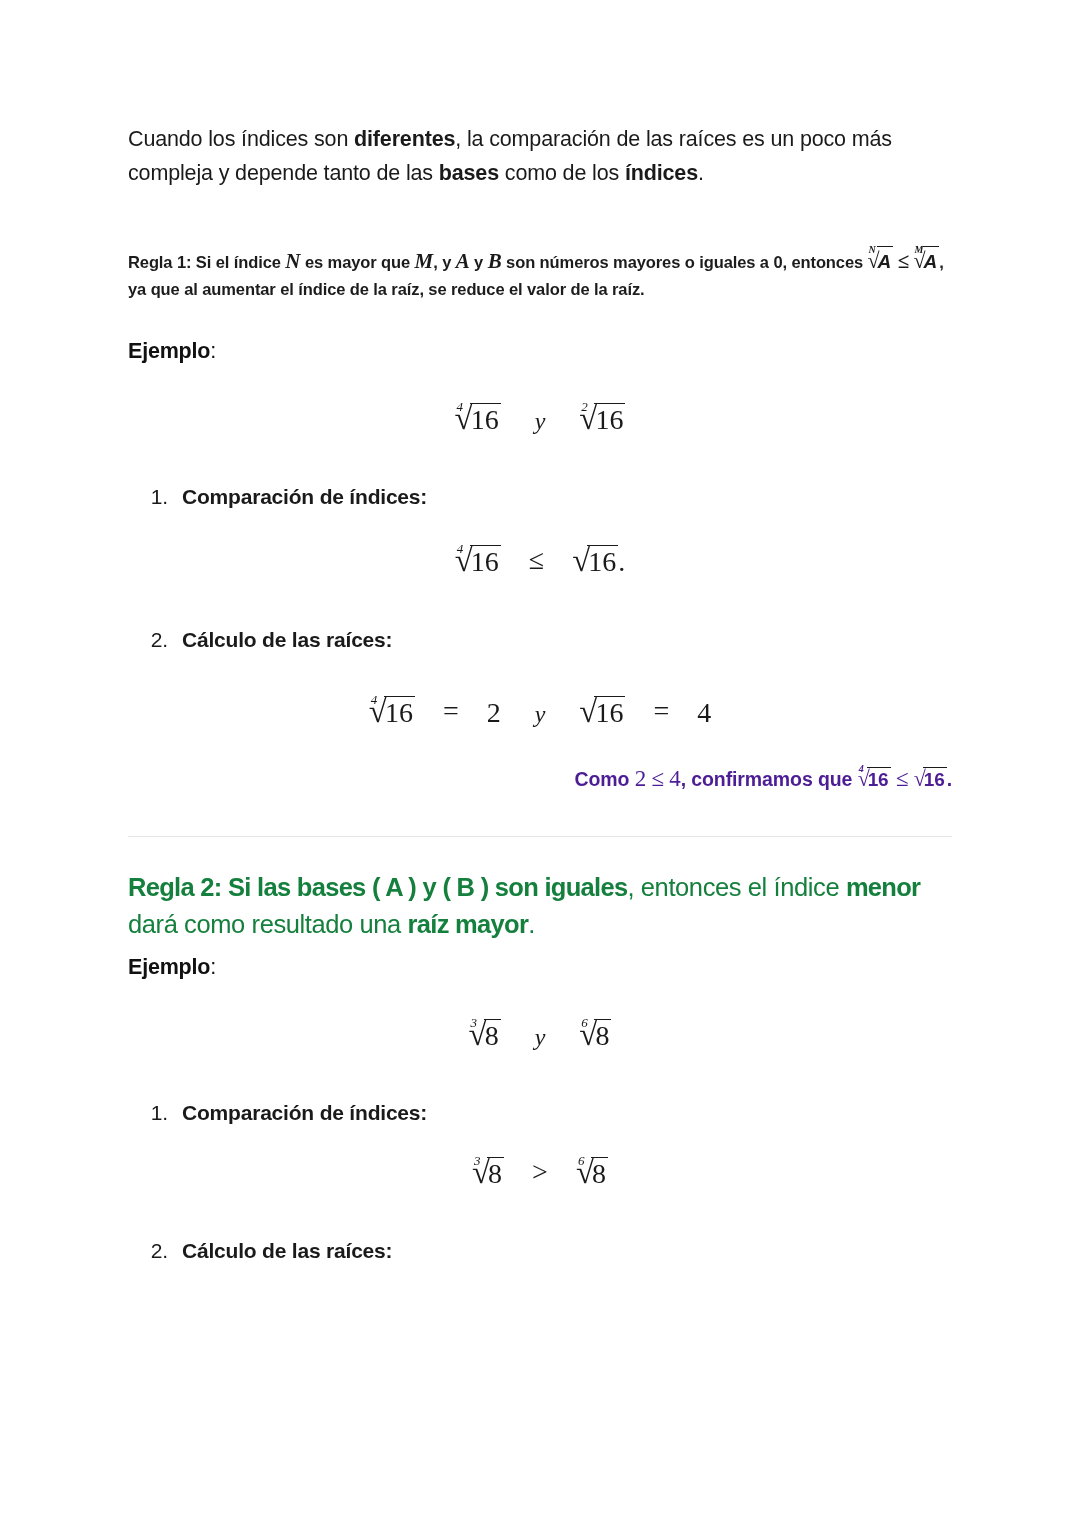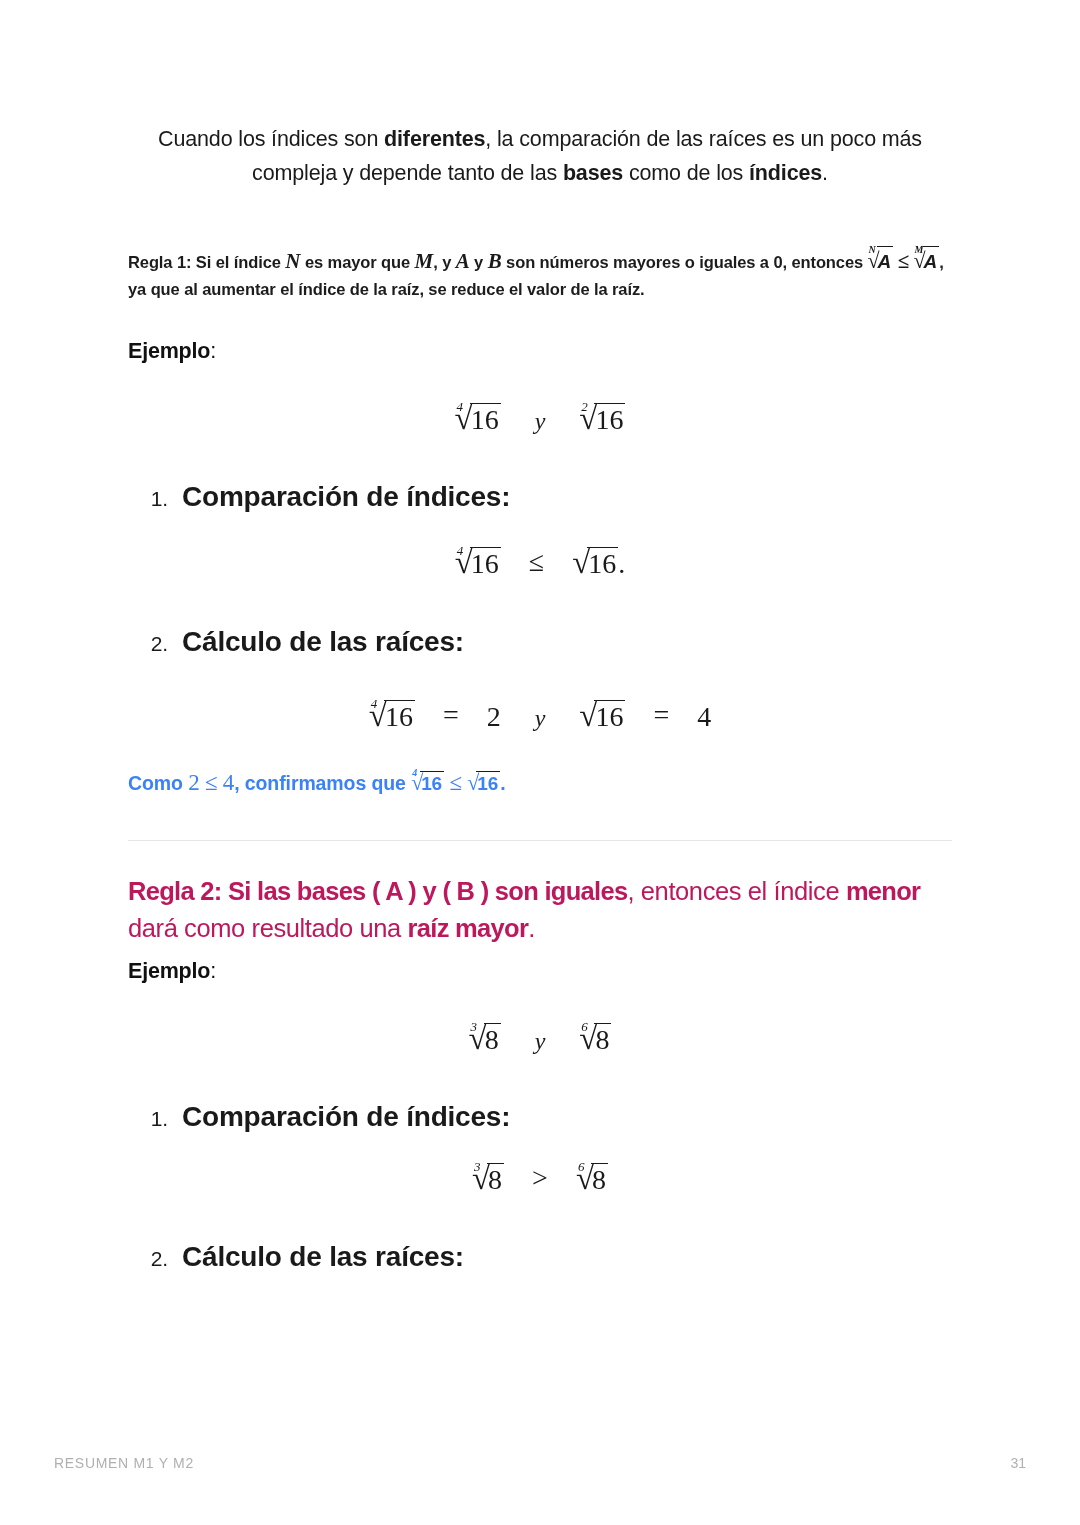--- a/index.html
+++ b/index.html
@@ -24,21 +24,20 @@
   }
 
   
   .para {
     font-size: 21.5px;
     line-height: 34px;
     color: #1a1a1a;
     letter-spacing: -0.15px;
     margin: 0 0 14px 0;
     font-weight: 400;
-    text-align: center;
   }
   .para b { font-weight: 700; }
 
   
   .rule-block {
     font-family: "Liberation Sans", sans-serif;
     font-size: 16.5px;
     line-height: 27px;
     color: #1c1c1c;
     margin: 18px 0 0 0;
@@ -134,42 +133,42 @@
     color: #1a1a1a;
   }
   ol.steps > li {
     margin: 0;
     padding-left: 8px;
     line-height: 34px;
   }
   ol.steps > li::marker { font-weight: 400; color: #1a1a1a; }
   .step-title {
     font-weight: 700;
-    font-size: 28px;
+    font-size: 21px;
     letter-spacing: -0.2px;
   }
 
   ul.sub {
     margin: 6px 0 0 0;
     padding: 0 0 0 34px;
     list-style: disc;
   }
   ul.sub > li {
     font-size: 21.5px;
     line-height: 34px;
     color: #1a1a1a;
     letter-spacing: -0.15px;
     padding-left: 10px;
   }
 
   
   .conclusion {
-    text-align: left;
+    text-align: right;
     font-size: 19.5px;
-    color: #3b82f6;
+    color: #4c1d95;
     font-weight: 600;
     letter-spacing: -0.1px;
   }
   .conclusion .math-inline {
     font-family: "Liberation Serif", serif;
     font-weight: 400;
     font-size: 23px;
   }
 
   
@@ -178,21 +177,21 @@
     border-top: 1.5px solid #e6e6e6;
     margin: 0;
     width: 100%;
   }
 
   
   .rule-heading {
     font-size: 25.5px;
     line-height: 37px;
     font-weight: 400;
-    color: #be185d;
+    color: #15803d;
     letter-spacing: -0.4px;
     margin: 0;
   }
   .rule-heading b { font-weight: 800; letter-spacing: -0.7px; }
 
   
   .footer {
     position: absolute;
     left: 54px;
     right: 54px;
@@ -340,18 +339,14 @@
     <div class="sp-44"></div>
 
     <ol class="steps" start="2">
       <li>
         <span class="step-title">Cálculo de las raíces</span><span class="colon step-title">:</span>
       </li>
     </ol>
 
   </div>
 
-  <div class="footer">
-    <span>RESUMEN M1 Y M2</span>
-    <span class="pageno">31</span>
-  </div>
 
 </div>
 
 </body></html>

